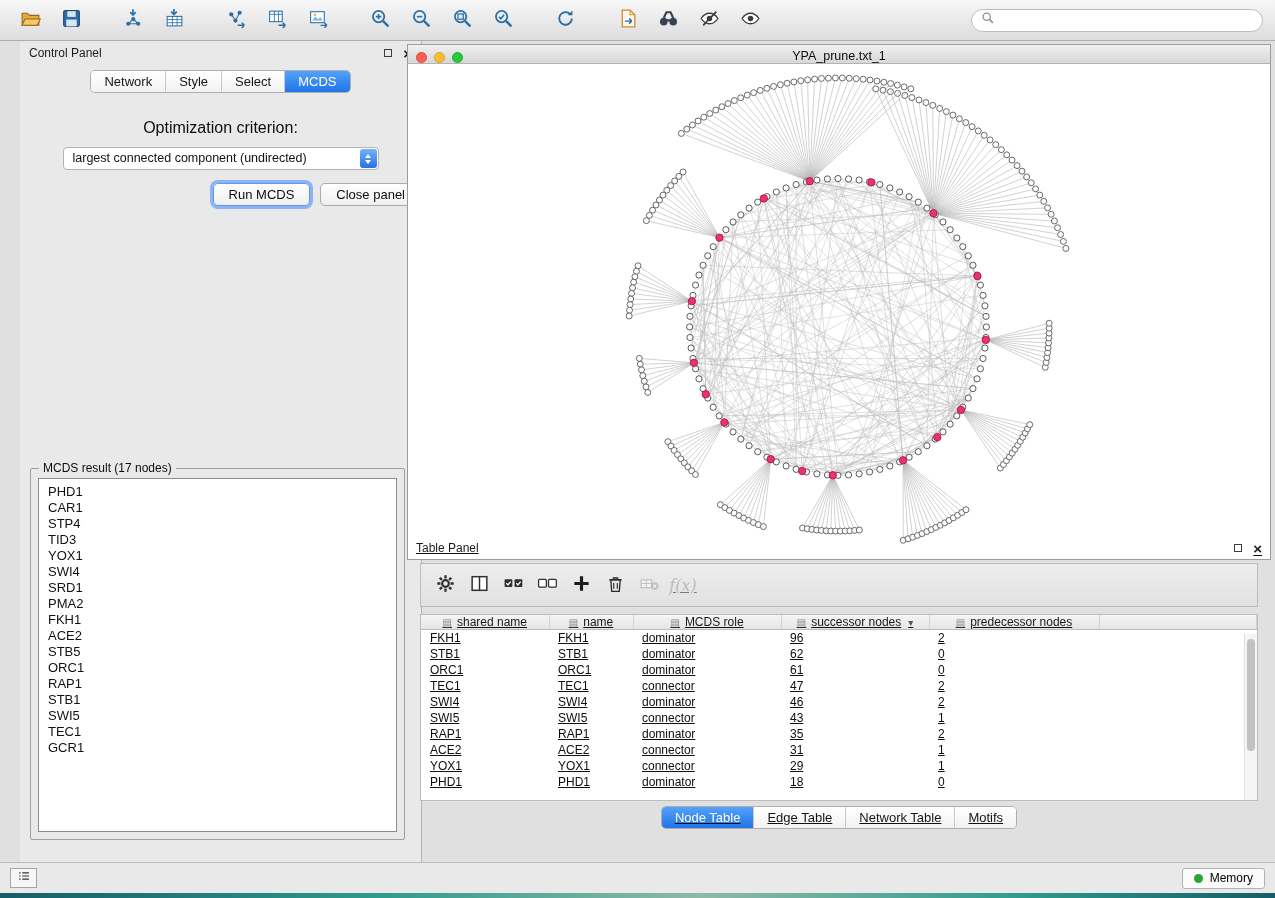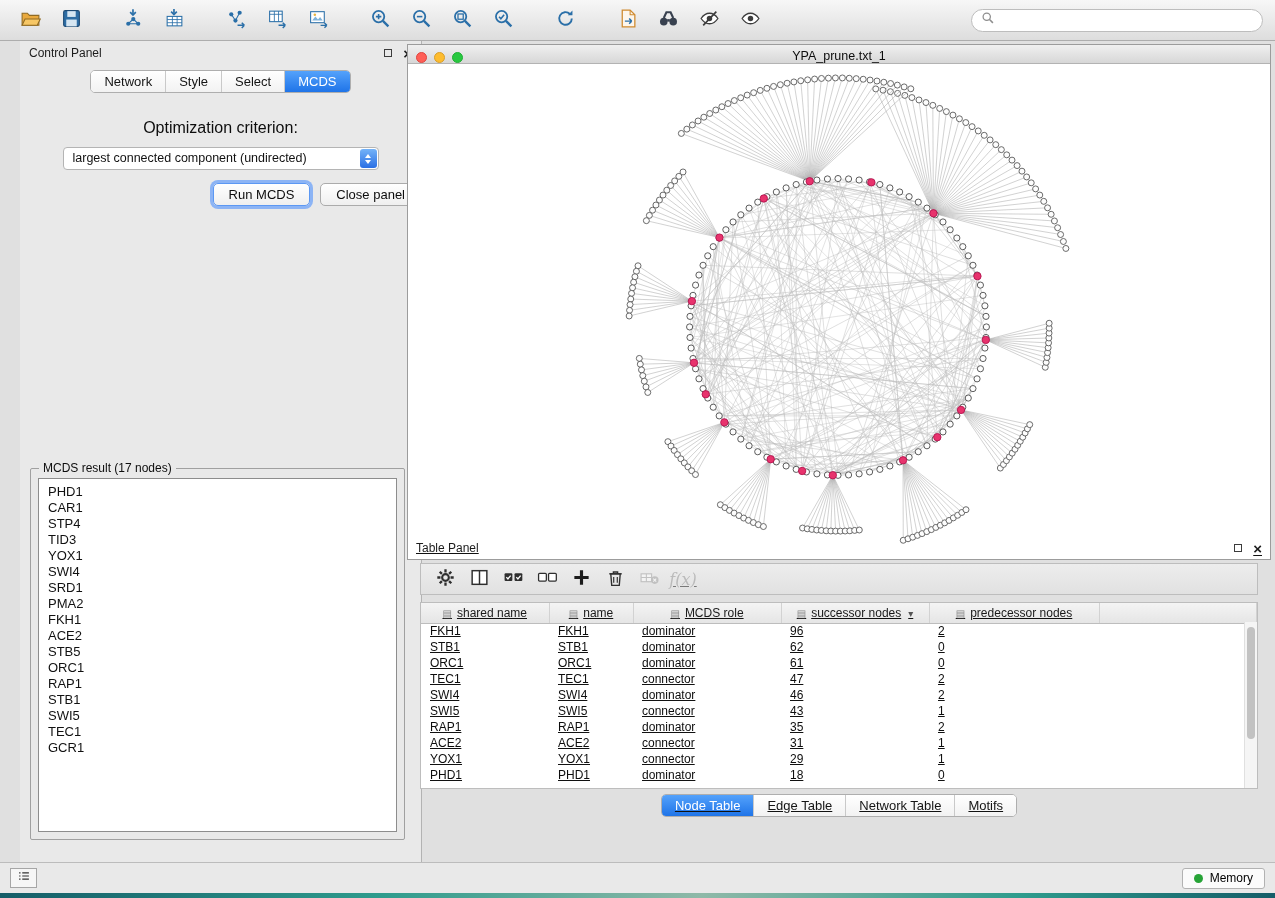--- a/index.html
+++ b/index.html
@@ -70,29 +70,29 @@
   .light { width:11px; height:11px; border-radius:50%; margin-right:7px; cursor:pointer; z-index:2; }
   .light.red { background:#ff5f57; border:1px solid #e0443e; }
   .light.yellow { background:#febc2e; border:1px solid #d89e2a; }
   .light.green { background:#28c840; border:1px solid #1faf34; }
   .net-title { position:absolute; left:0; right:0; text-align:center; font-size:12.5px; color:#0d0d0d; }
   .net-canvas { position:absolute; top:19px; left:0; right:0; bottom:0; background:#fff; }
   .net-canvas svg { width:100%; height:100%; display:block; }
 
   
   .table-panel { position:absolute; left:407px; top:536px; width:864px; height:292px;text-decoration:underline; }
-  .table-toolbar { margin:3px 13px 0; height:32px; background:linear-gradient(#ededed,#e1e1e1);
+  .table-toolbar { margin:3px 13px 0; height:44px; background:linear-gradient(#ededed,#e1e1e1);
     border:1px solid #bdbdbd; display:flex; align-items:center; gap:8px; padding:8px 11px; }
   .tt-btn { border:none; background:transparent; padding:0; width:26px; height:26px; display:flex; align-items:center; justify-content:center; cursor:pointer; }
   .tt-btn.dim { opacity:.5; }
   .fx { font-family:"DejaVu Serif", serif; font-style:italic; font-size:16px; color:#8f8f8f; }
   .table-box { margin:7px 13px 0; background:#fff; border:1px solid #bdbdbd; height:187px; position:relative; overflow:hidden; }
   table.data { border-collapse:collapse; table-layout:fixed; width:100%; font-size:12px; }
   table.data th { background:linear-gradient(#f4f4f4,#e5e5e5); border-right:1px solid #d2d2d2; border-bottom:1px solid #bdbdbd;
-    font-weight:normal; height:20px; text-align:center; white-space:nowrap; overflow:hidden; color:#1a1a1a; padding:0 4px; }
+    font-weight:normal; height:14px; text-align:center; white-space:nowrap; overflow:hidden; color:#1a1a1a; padding:0 4px; }
   table.data td { height:16px; padding:0 9px; white-space:nowrap; overflow:hidden; color:#0d0d0d; }
   table.data td.num { text-align:left; }
   .hicon { color:#8a8a8a; font-size:10px; margin-right:5px; }
   .caret { color:#555; margin-left:7px; font-size:10px; }
   .tscroll { position:absolute; right:0; top:19px; bottom:0; width:13px; background:#f5f5f5; border-left:1px solid #e0e0e0; }
   .tthumb { position:absolute; left:2px; right:2px; top:5px; height:112px; background:#c2c2c2; border-radius:5px; }
   .table-tabs-wrap { display:flex; justify-content:center; margin-top:5px; }
 
   
   .statusbar { position:absolute; left:0; top:862px; width:100%; height:31px; background:#e9e9e9;

